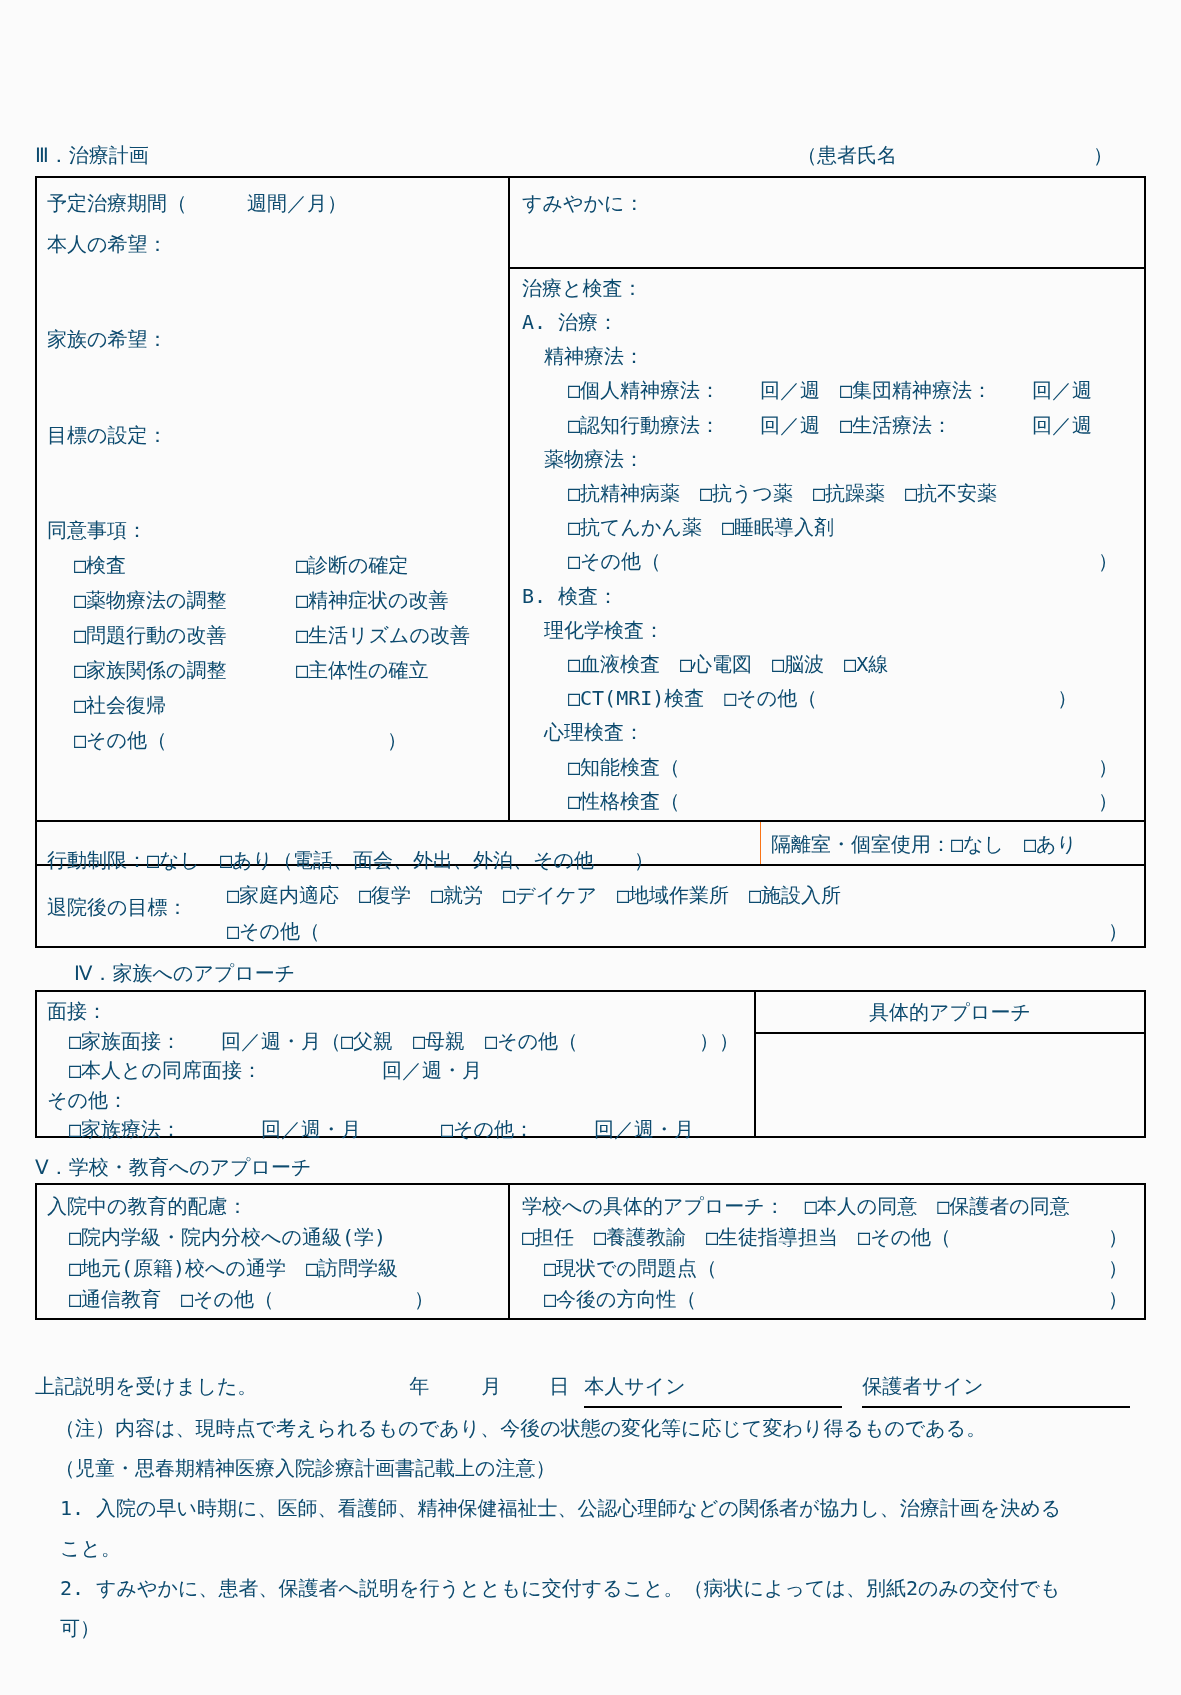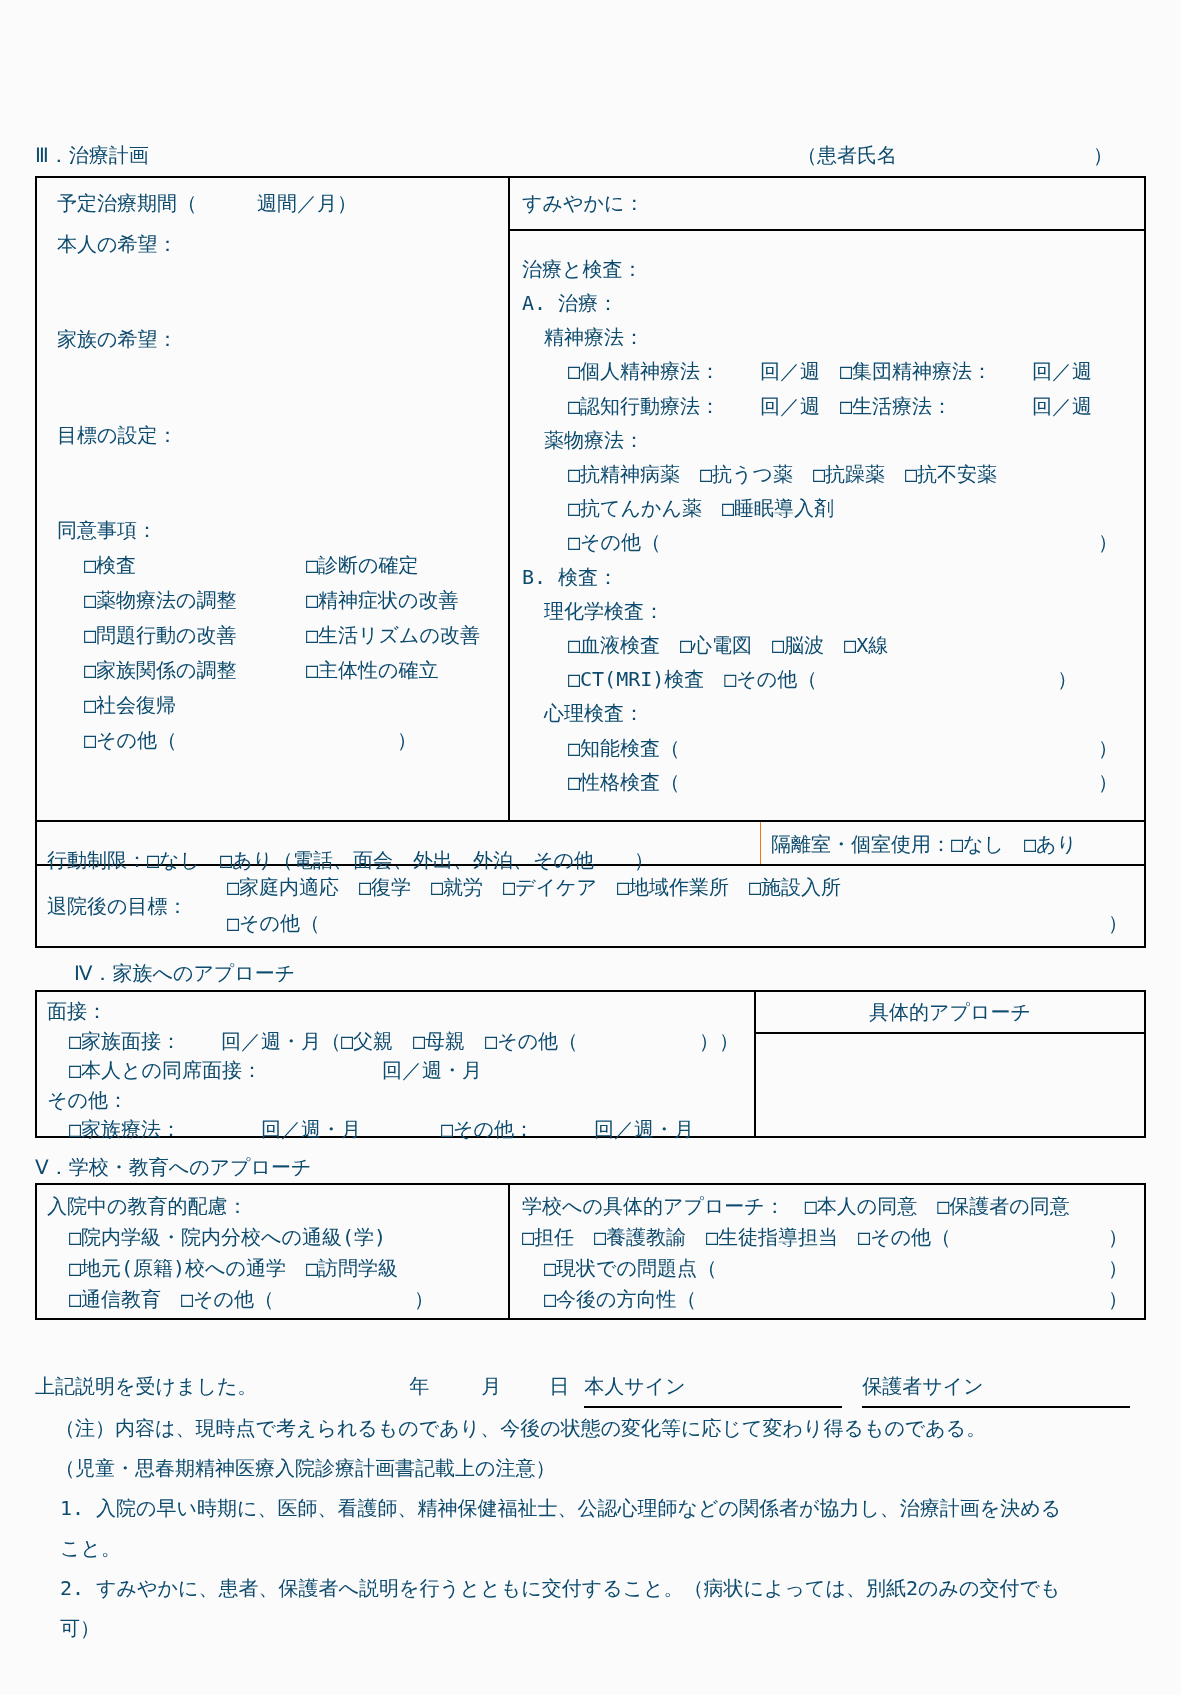--- a/index.html
+++ b/index.html
@@ -10,30 +10,30 @@
     font-family:"DejaVu Sans Mono","Liberation Mono",monospace;
     font-size:20px; line-height:34.5px;
   }
   .abs { position:absolute; }
   .ln { white-space:pre; }
   .bordered { border:2px solid #000; }
 
   
   .t3 { left:35px; top:176px; width:1111px; height:772px; display:flex; flex-direction:column; }
   .t3-top { display:flex; height:644px; border-bottom:2px solid #000; }
-  .t3-left { width:473px; border-right:2px solid #000; padding:8px 20px; }
+  .t3-left { width:473px; border-right:2px solid #000; padding:8px 10px; }
   .t3-right { flex:1; display:flex; flex-direction:column; }
   .t3-policy { height:92px; border-bottom:2px solid #000; padding:8px 12px; }
-  .t3-treat { flex:1; padding:21px 12px; line-height:34.2px; }
+  .t3-treat { flex:1; padding:2px 12px; line-height:34.2px; }
   .t3-mid { display:flex; height:44px; border-bottom:2px solid #000; }
   .t3-restrict { width:724px; border-right:1px solid #f97316; padding:21px 10px; }
   .t3-isolation { flex:1; padding:5px 10px; }
   .t3-bot { flex:1; display:flex; }
   .t3-dis-label { width:190px; display:flex; align-items:center; padding-left:10px; }
-  .t3-dis-lines { flex:1; padding-top:3px; line-height:36px; }
+  .t3-dis-lines { flex:1; padding-top:11px; line-height:36px; }
 
   .mt-gap { margin-top:61px; }
   .c-row { display:flex; margin-left:27px; line-height:35px; }
   .c-l { width:222px; white-space:pre; }
   .c-r { white-space:pre; }
   .ind1 { padding-left:22px; }
   .ind2 { padding-left:46px; }
   .sp { display:flex; justify-content:space-between; padding-right:14px; }
   .sp>span { white-space:pre; }
 

